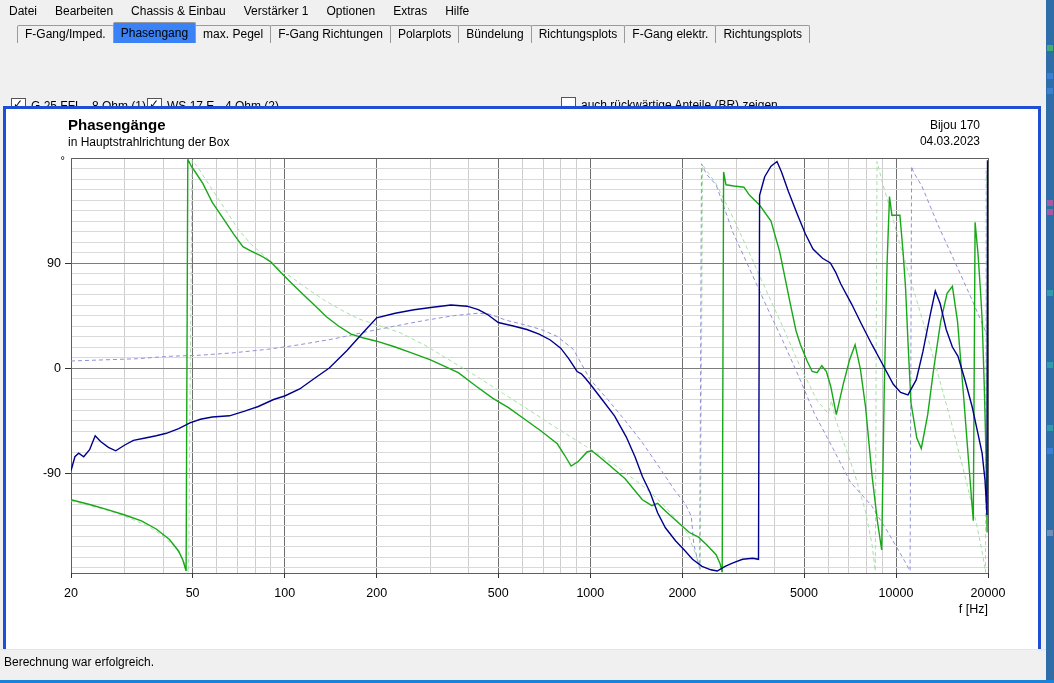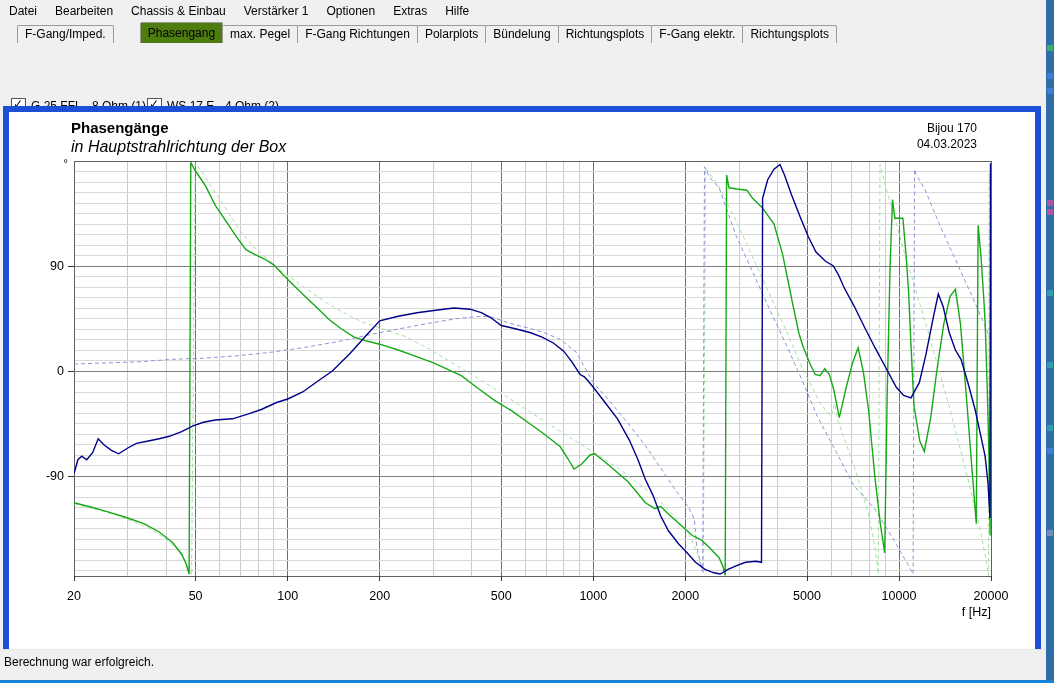--- a/index.html
+++ b/index.html
@@ -9,39 +9,39 @@
     -webkit-font-smoothing:none;
   }
   
   .menubar{position:absolute;top:0;left:0;right:8px;height:22px;background:#f0f0f0;
     display:flex;align-items:center;font-size:12px;}
   .menu-item{padding:1px 9px;cursor:default;}
   
   .tabbar{position:absolute;top:22px;left:17px;height:21px;display:flex;align-items:flex-end;font-size:12px;}
   .tab{height:17px;line-height:17px;padding:0 7px;background:#f0f0f0;border:1px solid #9a9a9a;
     border-bottom:none;margin-right:-1px;border-radius:2px 2px 0 0;white-space:nowrap;}
-  .tab.active{background:#4d7c0f;height:20px;line-height:20px;position:relative;z-index:2;margin-left:27px;}
+  .tab.active{background:#3b82f6;height:20px;line-height:20px;position:relative;z-index:2;}
   
   .toolbar{position:absolute;top:43px;left:0;right:8px;height:63px;background:#f0f0f0;font-size:12px;}
   .cb-box{display:inline-block;width:13px;height:13px;background:#fff;border:1px solid #555;
     vertical-align:middle;position:relative;}
   .cb-box.checked::after{content:"✓";position:absolute;left:1px;top:-2px;font-size:12px;color:#111;}
   .cb-row{position:absolute;white-space:nowrap;}
   .cb-label{margin-left:5px;vertical-align:middle;}
   .ref-input{position:absolute;left:619px;top:70px;width:34px;height:15px;border:1px solid #7a7a7a;
     font-size:12px;font-family:"Liberation Sans",sans-serif;padding:1px 3px;}
   .upd-btn{position:absolute;left:706px;top:68px;width:74px;height:28px;background:#e1e1e1;
     border:2px solid #0078d7;font-size:12px;line-height:13px;text-align:center;
     font-family:"Liberation Sans",sans-serif;padding:0;cursor:default;}
   .static-label{position:absolute;white-space:nowrap;}
   
   .chart-panel{position:absolute;left:3px;top:106px;width:1038px;height:551px;background:#fff;
-    border:6px solid #1d4ed8;box-sizing:border-box;}
+    border:3px solid #1d4ed8;box-sizing:border-box;}
   .chart-title{position:absolute;left:62px;top:7px;font-size:15px;font-weight:bold;}
-  .chart-subtitle{position:absolute;left:62px;top:26px;font-size:16px;font-style:italic;}
+  .chart-subtitle{position:absolute;left:62px;top:26px;font-size:12px;}
   .chart-info{position:absolute;right:58px;top:8px;font-size:12px;text-align:right;line-height:16px;}
   #plot{position:absolute;left:0;top:0;}
   .legend{position:absolute;left:27px;top:489px;font-size:12px;}
   .legend-row{height:17px;display:flex;align-items:center;}
   .leg-line{display:inline-block;width:30px;height:0;border-top:2px solid #000;margin-right:8px;}
   .legend-label{white-space:pre;}
   
   .statusbar{position:absolute;left:0;bottom:0;width:1054px;height:34px;background:#f0f0f0;
     border-top:1px solid #e5e5e5;font-size:12px;box-sizing:border-box;}
   .status-text{position:absolute;left:4px;top:5px;}
@@ -74,20 +74,23 @@
   <span class="tab">F-Gang elektr.</span>
   <span class="tab">Richtungsplots</span>
 </div>
 
 <div class="toolbar">
   <span class="cb-row" style="left:11px;top:55px;">
     <span class="cb-box checked"></span><span class="cb-label">G 25 FFL - 8 Ohm (1)</span>
   </span>
   <span class="cb-row" style="left:147px;top:55px;">
     <span class="cb-box checked"></span><span class="cb-label">WS 17 E - 4 Ohm  (2)</span>
+  </span>
+  <span class="cb-row" style="left:561px;top:54px;">
+    <span class="cb-box"></span><span class="cb-label">auch rückwärtige Anteile (BR) zeigen</span>
   </span>
   <span class="static-label" style="left:561px;top:73px;">Bezug auf</span>
   <input class="ref-input" type="text" value="0" style="">
   <span class="static-label" style="left:666px;top:74px;">cm</span>
   <span class="static-label" style="left:561px;top:90px;">hinter Schallwand</span>
   <button class="upd-btn">
     <div>Graphen</div>
     <div>aktualisieren</div>
   </button>
 </div>

